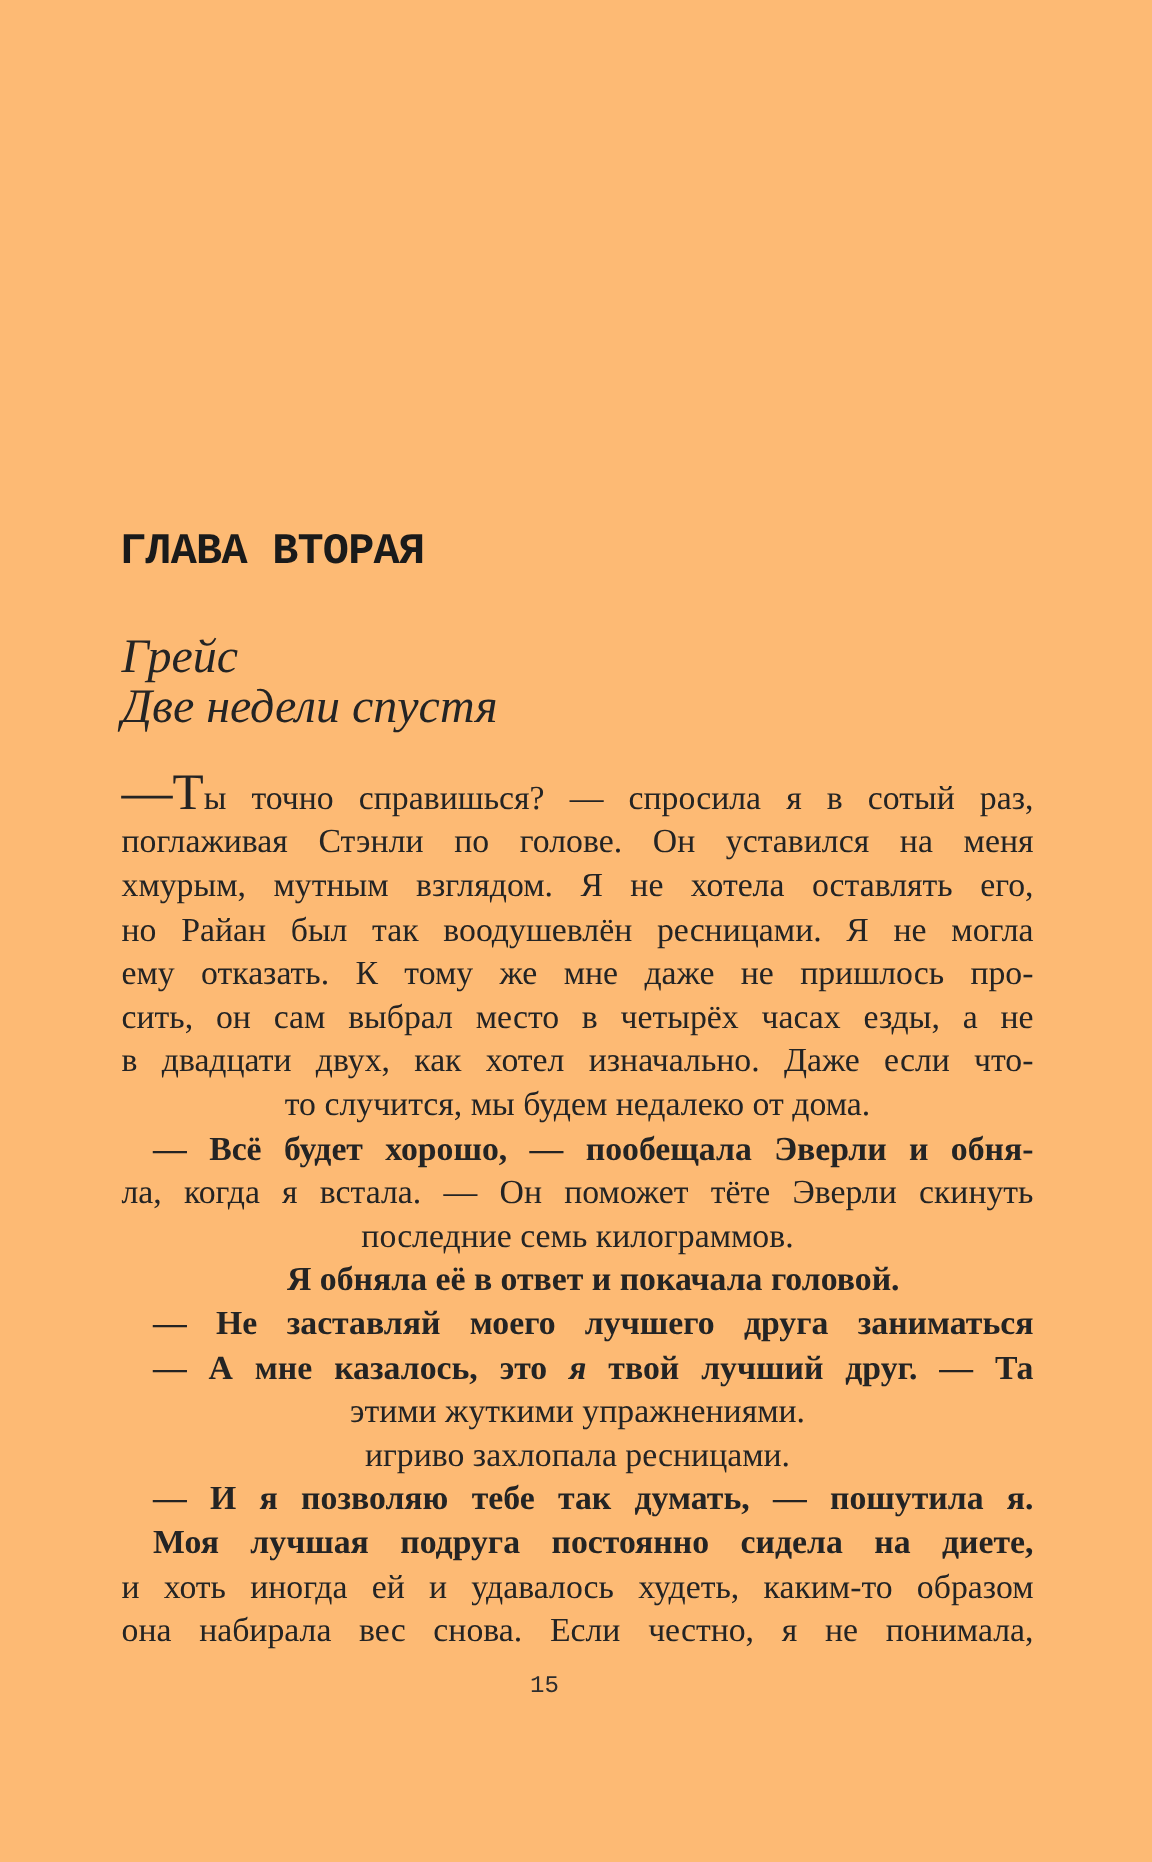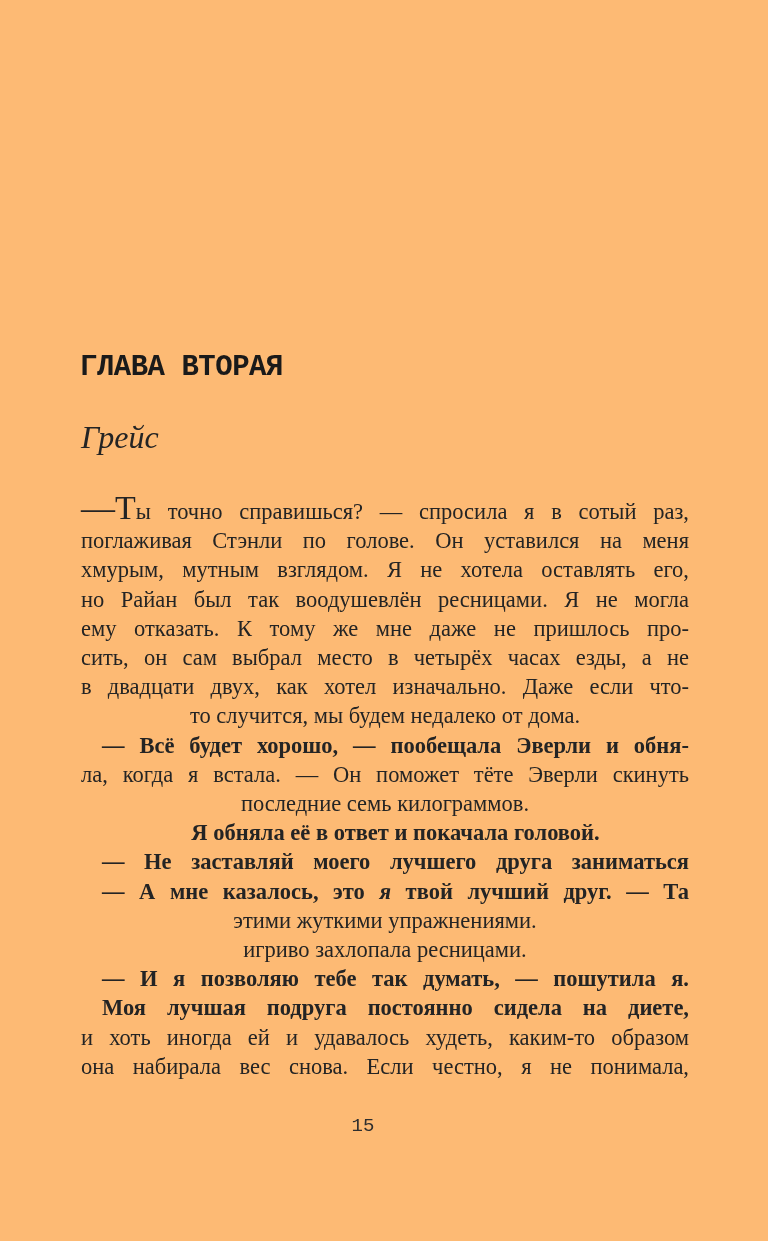--- a/index.html
+++ b/index.html
@@ -29,21 +29,21 @@
   .scene-head {
     position: absolute;
     left: 81px; top: 421px;
     font-style: italic;
     font-size: 32px;
     line-height: 33px;
     color: #242424;
   }
   .body-text {
     position: absolute;
-    left: 81px; top: 497px;
+    left: 81px; top: 517px;
     width: 608px;
     font-size: 22.5px;
     line-height: 29.2px;
     color: #242424;
   }
   .line { white-space: nowrap; text-align: center; }
   .line.just {
     white-space: normal;
     text-align: justify;
     text-align-last: justify;
@@ -53,33 +53,34 @@
     font-size: 34px;
     line-height: 0;
   }
   .it { font-style: italic; }
   .folio {
     position: absolute;
     top: 1115px; left: 0;
     width: 726px;
     text-align: center;
     font-family: "Liberation Mono", monospace;
-    font-size: 19px;
+    font-size: 16px;
     color: #2e2e2e;
   }
 </style>
 </head>
 <body>
 
 <div class="page">
 
   <h1 class="chapter-title">ГЛАВА ВТОРАЯ</h1>
 
   <div class="scene-head">
     <div>Грейс</div>
+    <div>Две недели спустя</div>
   </div>
 
   <div class="body-text" id="body-lines">
       <div class="line just"><span class="dropcap">—Т</span>ы точно справишься? — спросила я в сотый раз,</div>
       <div class="line just">поглаживая Стэнли по голове. Он уставился на меня</div>
       <div class="line just">хмурым, мутным взглядом. Я не хотела оставлять его,</div>
       <div class="line just">но Райан был так воодушевлён ресницами. Я не могла</div>
       <div class="line just">ему отказать. К тому же мне даже не пришлось про-</div>
       <div class="line just">сить, он сам выбрал место в четырёх часах езды, а не</div>
       <div class="line just">в двадцати двух, как хотел изначально. Даже если что-</div>

